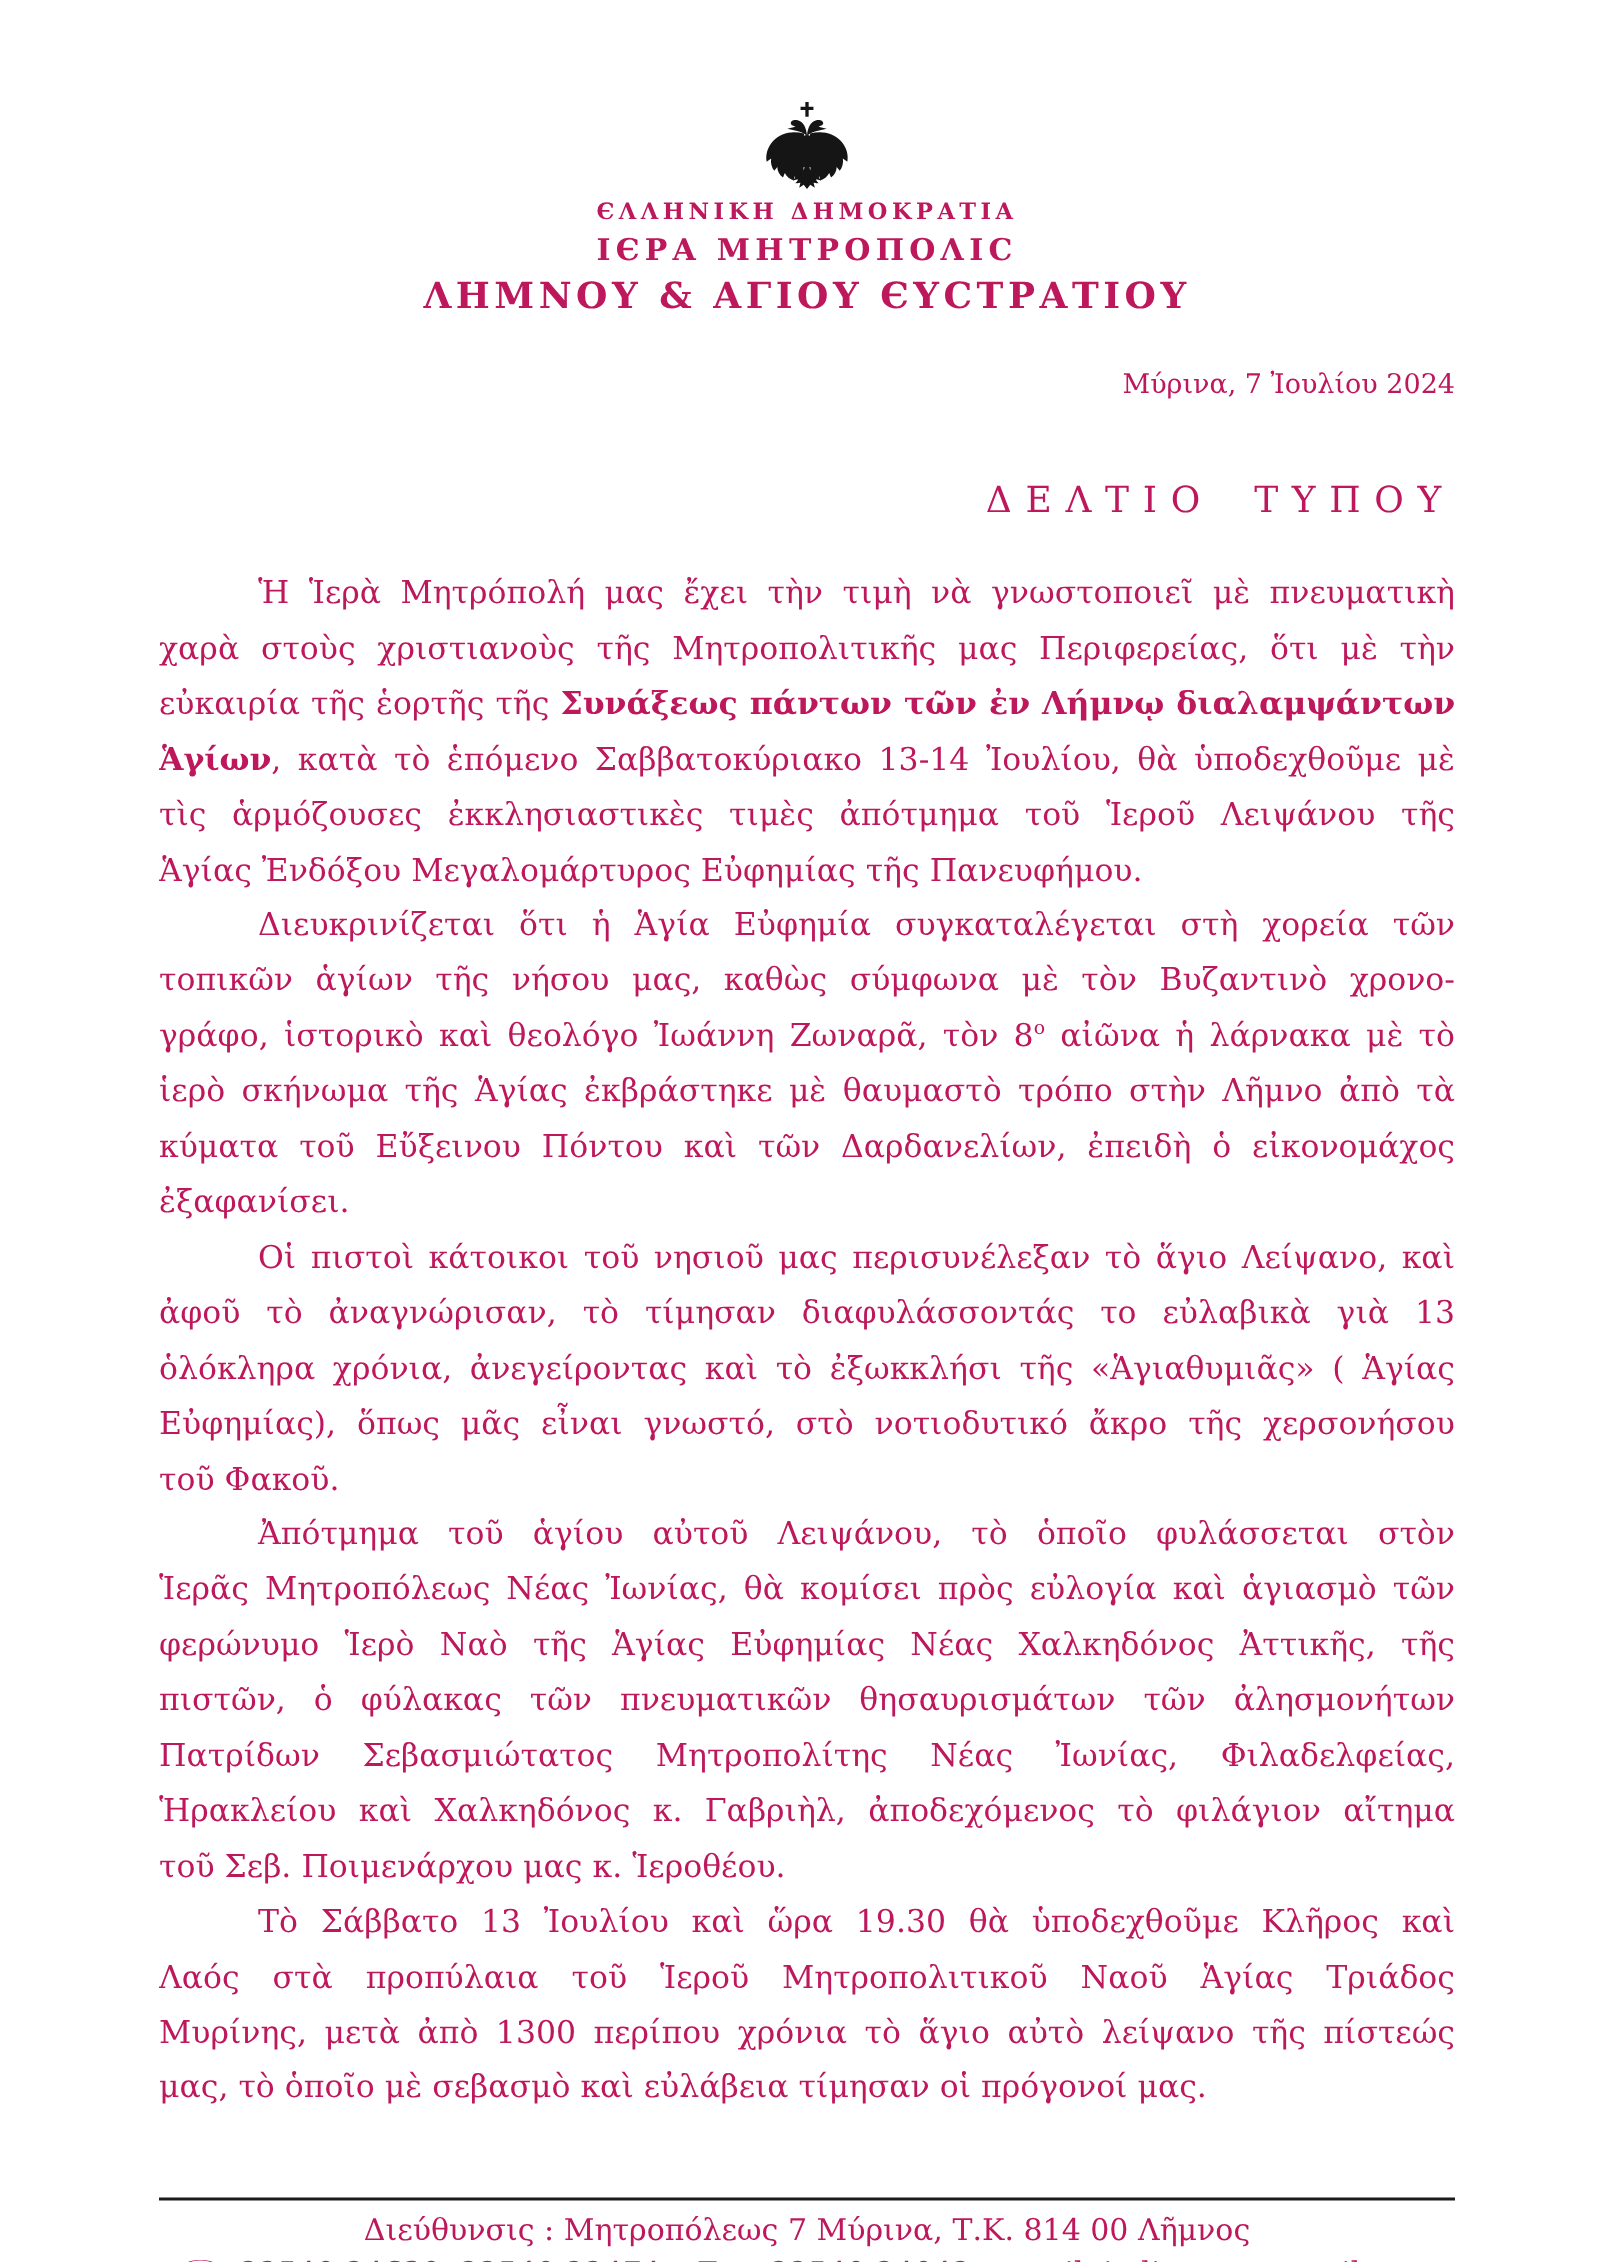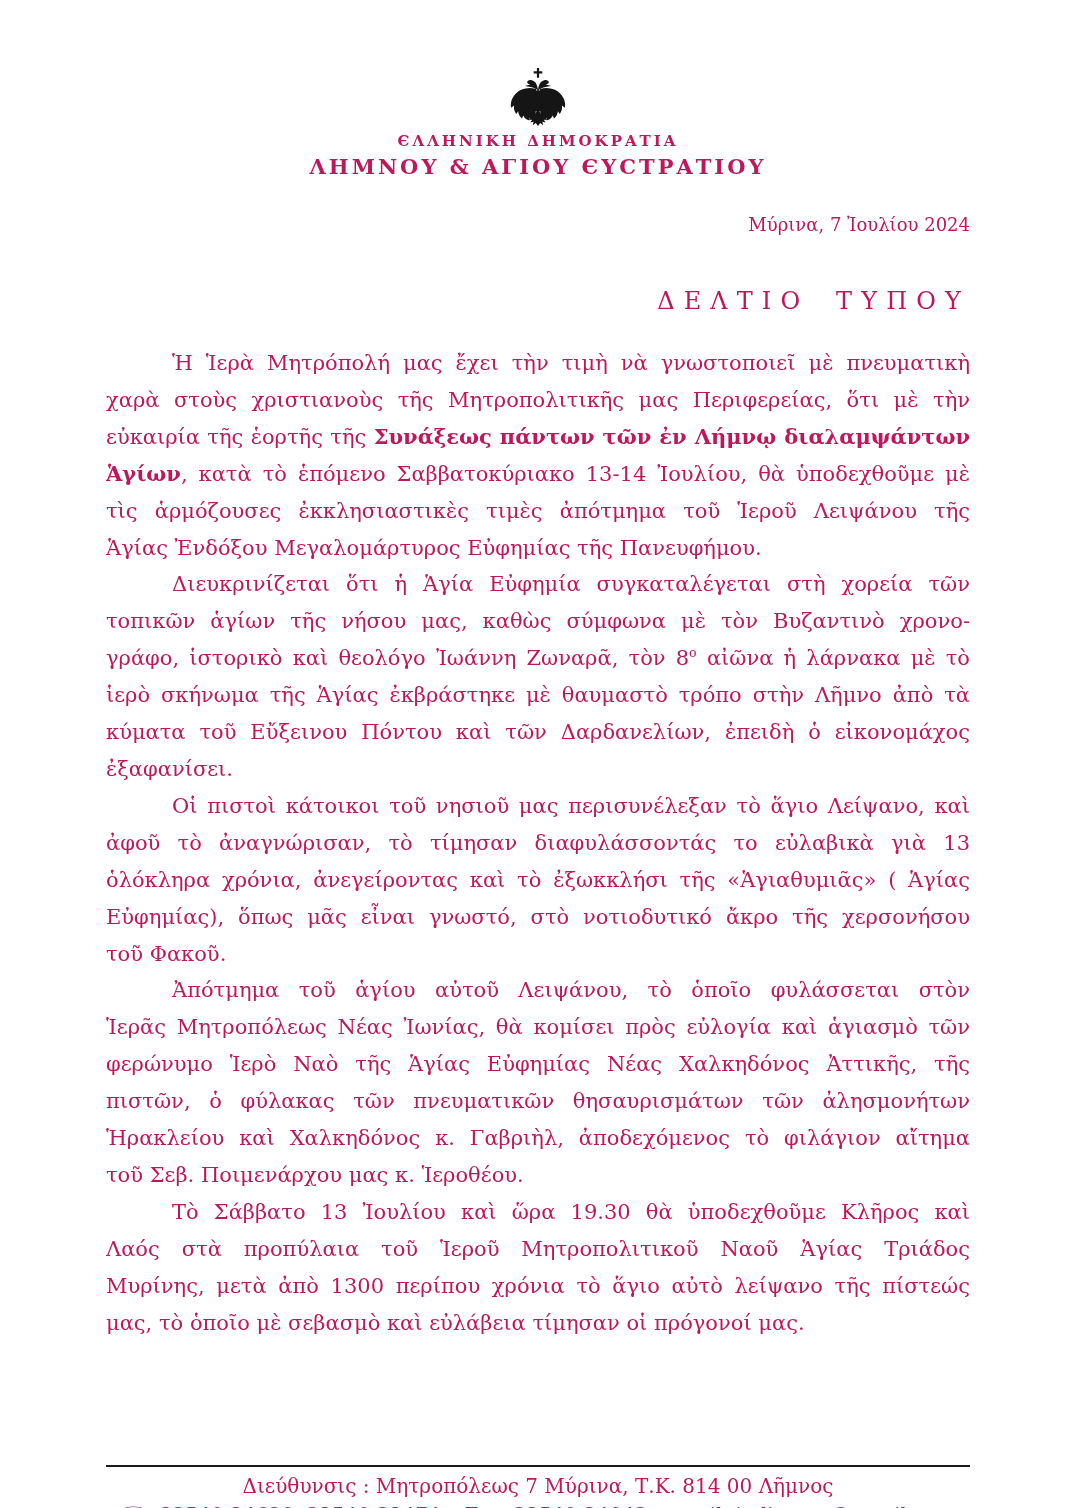--- a/index.html
+++ b/index.html
@@ -11,21 +11,21 @@
     padding:26px 110px 0 106px;
     font-family:"DejaVu Serif", serif;
     overflow:hidden;
     margin-top:38px;
   }
   
   .emblem{display:block;margin:4px auto 0 auto;}
   .hdr{text-align:center;font-weight:bold;}
   .hdr1{font-size:15px;letter-spacing:3px;margin-top:6px;}
   .hdr2{font-size:20px;letter-spacing:3.5px;margin-top:4px;}
-  .hdr3{font-size:21px;letter-spacing:3px;margin-top:4px;}
+  .hdr3{font-size:24px;letter-spacing:3px;margin-top:4px;}
   
   .date{text-align:right;font-size:18px;line-height:30px;margin-top:31px;}
   .title{
     text-align:right;font-size:24px;font-weight:normal;
     letter-spacing:.38em;word-spacing:.42em;
     margin:44px 0 0 0;line-height:34px;text-indent:.38em;
   }
   
   .body{margin-top:27px;font-size:21px;line-height:36.9px;}
   .para{margin:0;}
@@ -64,20 +64,21 @@
           <path d="M33 21c8-2.2 15.6-.4 20.6 5 3.6 3.9 5.2 9 4.3 13.8l-3-2.2c.5 3-.3 6-2.1 8.3l-2-2.6c-.1 2.9-1.5 5.5-3.8 7.1l-1.2-3c-1.2 2.5-3.4 4.3-6 4.9l-.4-2.9c-1.7 1.5-3.8 2.2-6 2z"></path>
           <path d="M36 44l4.5 5.5-2 .4 1.8 2.4-3.2-.8.3 3-2.6-2.6z"></path>
         </g>
 
         <ellipse cx="31" cy="33" rx="6.5" ry="11"></ellipse>
 
         <path d="M31 41l4.8 8.6 3.8.6-3 1.7 2.2 2.3-3.4-.4.8 3.4-3-2.1-2.2 2.9-2.2-2.9-3 2.1.8-3.4-3.4.4 2.2-2.3-3-1.7 3.8-.6z"></path>
       </g>
     </svg>
     <div class="hdr hdr1">ЄΛΛΗΝΙΚΗ ΔΗΜΟΚΡΑΤΙΑ</div>
+    <div class="hdr hdr2">ΙЄΡΑ ΜΗΤΡΟΠΟΛΙC</div>
     <div class="hdr hdr3">ΛΗΜΝΟΥ &amp; ΑΓΙΟΥ ЄΥCΤΡΑΤΙΟΥ</div>
   </header>
 
   <div class="date">Μύρινα, 7 Ἰουλίου 2024</div>
 
   <h1 class="title">ΔΕΛΤΙΟ ΤΥΠΟΥ</h1>
 
   <main class="body">
       <div class="para">
         <div class="line first"><span>Ἡ Ἱερὰ Μητρόπολή μας ἔχει τὴν τιμὴ νὰ γνωστοποιεῖ μὲ πνευματικὴ</span></div>
@@ -100,20 +101,21 @@
         <div class="line"><span>ἀφοῦ τὸ ἀναγνώρισαν, τὸ τίμησαν διαφυλάσσοντάς το εὐλαβικὰ γιὰ 13</span></div>
         <div class="line"><span>ὁλόκληρα χρόνια, ἀνεγείροντας καὶ τὸ ἐξωκκλήσι τῆς «Ἁγιαθυμιᾶς» ( Ἁγίας</span></div>
         <div class="line"><span>Εὐφημίας), ὅπως μᾶς εἶναι γνωστό, στὸ νοτιοδυτικό ἄκρο τῆς χερσονήσου</span></div>
         <div class="line lastline"><span>τοῦ Φακοῦ.</span></div>
       </div>
       <div class="para">
         <div class="line first"><span>Ἀπότμημα τοῦ ἁγίου αὐτοῦ Λειψάνου, τὸ ὁποῖο φυλάσσεται στὸν</span></div>
         <div class="line"><span>Ἱερᾶς Μητροπόλεως Νέας Ἰωνίας, θὰ κομίσει πρὸς εὐλογία καὶ ἁγιασμὸ τῶν</span></div>
         <div class="line"><span>φερώνυμο Ἱερὸ Ναὸ τῆς Ἁγίας Εὐφημίας Νέας Χαλκηδόνος Ἀττικῆς, τῆς</span></div>
         <div class="line"><span>πιστῶν, ὁ φύλακας τῶν πνευματικῶν θησαυρισμάτων τῶν ἀλησμονήτων</span></div>
+        <div class="line"><span>Πατρίδων Σεβασμιώτατος Μητροπολίτης Νέας Ἰωνίας, Φιλαδελφείας,</span></div>
         <div class="line"><span>Ἡρακλείου καὶ Χαλκηδόνος κ. Γαβριὴλ, ἀποδεχόμενος τὸ φιλάγιον αἴτημα</span></div>
         <div class="line lastline"><span>τοῦ Σεβ. Ποιμενάρχου μας κ. Ἱεροθέου.</span></div>
       </div>
       <div class="para">
         <div class="line first"><span>Τὸ Σάββατο 13 Ἰουλίου καὶ ὥρα 19.30 θὰ ὑποδεχθοῦμε Κλῆρος καὶ</span></div>
         <div class="line"><span>Λαός στὰ προπύλαια τοῦ Ἱεροῦ Μητροπολιτικοῦ Ναοῦ Ἁγίας Τριάδος</span></div>
         <div class="line"><span>Μυρίνης, μετὰ ἀπὸ 1300 περίπου χρόνια τὸ ἅγιο αὐτὸ λείψανο τῆς πίστεώς</span></div>
         <div class="line lastline"><span>μας, τὸ ὁποῖο μὲ σεβασμὸ καὶ εὐλάβεια τίμησαν οἱ πρόγονοί μας.</span></div>
       </div>
     </main>

